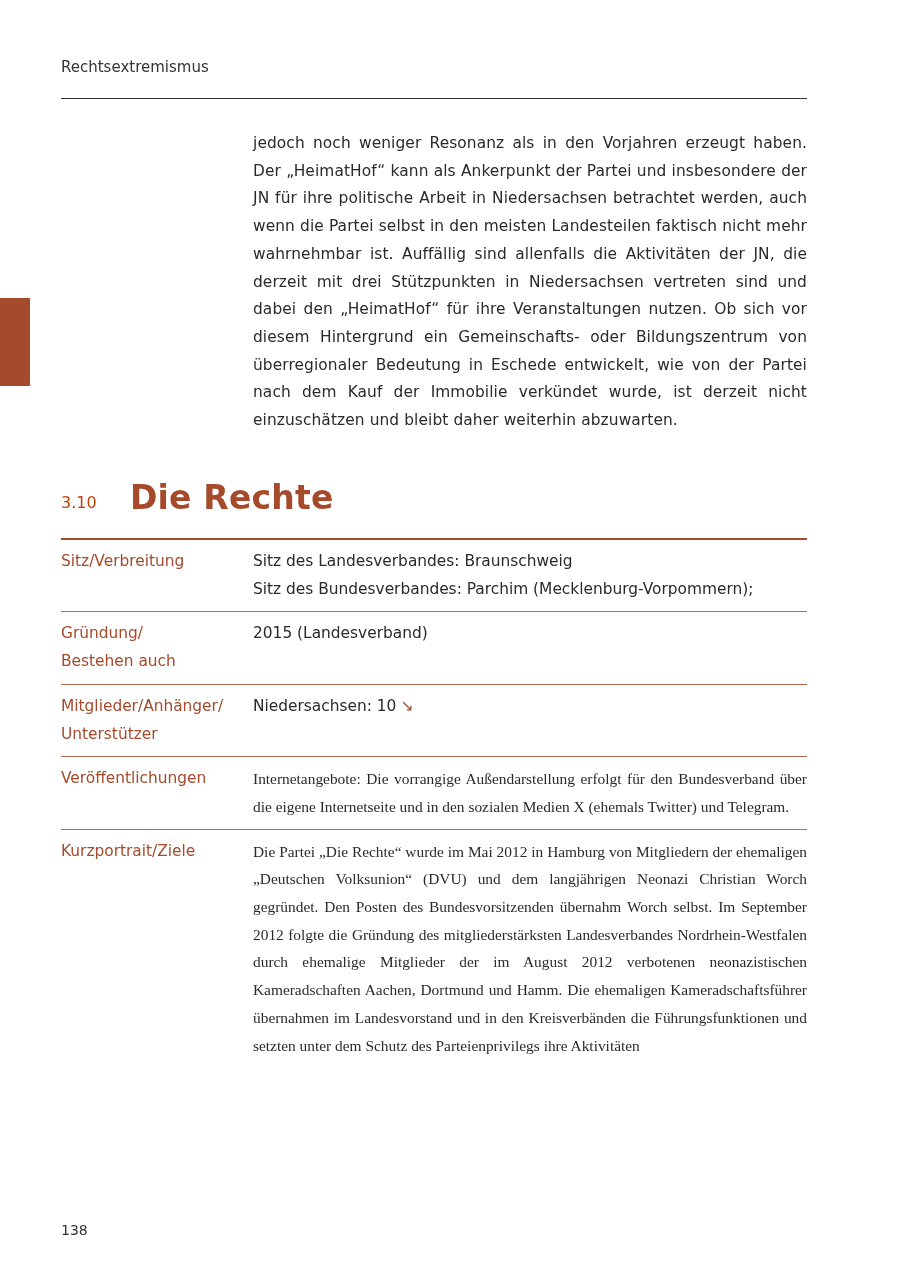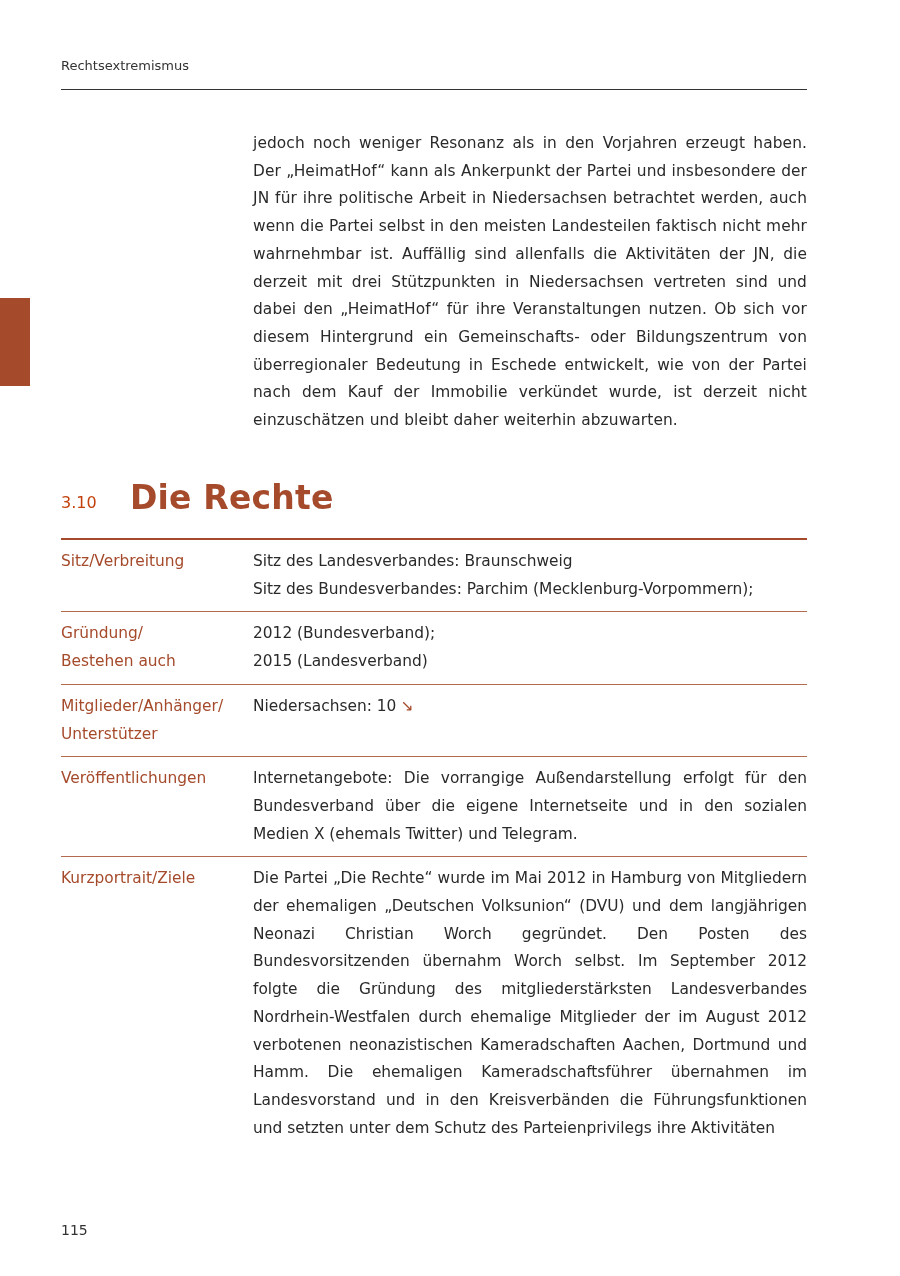--- a/index.html
+++ b/index.html
@@ -3,21 +3,21 @@
 <meta charset="utf-8">
 <style>
   html, body { margin: 0; padding: 0; }
   body {
     width: 900px; height: 1276px; position: relative; overflow: hidden;
     background: #ffffff; color: #2a2a2a;
     font-family: "DejaVu Sans", "Liberation Sans", sans-serif;
   }
   .running-head {
     position: absolute; left: 61px; top: 58px; width: 746px;
-    font-size: 13px; color: #333; padding-bottom: 16px;
+    font-size: 15px; color: #333; padding-bottom: 22px;
     border-bottom: 1px solid #333;
   }
   .side-tab {
     position: absolute; left: 0; top: 298px; width: 30px; height: 88px;
     background: #a54a2b;
   }
   .intro {
     position: absolute; left: 253px; top: 130px; width: 554px;
     font-size: 15.4px; line-height: 27.7px; color: #2a2a2a;
     text-align: justify; margin: 0; letter-spacing: 0.1px;
@@ -42,21 +42,21 @@
   }
   .row:last-child { border-bottom: none; }
   .row-label {
     width: 192px; flex: none; color: #a54a2b;
     font-size: 15.4px; line-height: 27.7px; white-space: pre-line;
   }
   .row-value {
     flex: 1; font-size: 15.4px; line-height: 27.7px; color: #2a2a2a;
   }
   .row-value .line { display: block; }
-  .row-value.justify { text-align: justify; }
+  .row-value.justify { text-align: justify; font-family: Liberation Serif, serif; }
   .trend { color: #a54a2b; margin-left: 4px; }
   .page-num {
     position: absolute; left: 61px; top: 1222px; font-size: 14px; color: #333;
   }
 </style>
 </head>
 <body>
 
 <div class="running-head">Rechtsextremismus</div>
 
@@ -74,34 +74,33 @@
     <div class="row-label">Sitz/Verbreitung</div>
     <div class="row-value">
       <span class="line">Sitz des Landesverbandes: Braunschweig</span>
       <span class="line">Sitz des Bundesverbandes: Parchim (Mecklenburg-Vorpommern);</span>
     </div>
   </div>
   <div class="row">
     <div class="row-label">Gründung/
 Bestehen auch</div>
     <div class="row-value">
-      <span class="line">2012 (Bundesverband);</span>
       <span class="line">2015 (Landesverband)</span>
     </div>
   </div>
   <div class="row">
     <div class="row-label">Mitglieder/Anhänger/
 Unterstützer</div>
     <div class="row-value">
       <span>Niedersachsen: 10</span><span class="trend">↘</span>
     </div>
   </div>
   <div class="row">
     <div class="row-label">Veröffentlichungen</div>
     <div class="row-value justify">Internetangebote: Die vorrangige Außendarstellung erfolgt für den Bundesverband über die eigene Internetseite und in den sozialen Medien X (ehemals Twitter) und Telegram.</div>
   </div>
   <div class="row">
     <div class="row-label">Kurzportrait/Ziele</div>
     <div class="row-value justify">Die Partei „Die Rechte“ wurde im Mai 2012 in Hamburg von Mitgliedern der ehemaligen „Deutschen Volksunion“ (DVU) und dem langjährigen Neonazi Christian Worch gegründet. Den Posten des Bundesvorsitzenden übernahm Worch selbst. Im September 2012 folgte die Gründung des mitgliederstärksten Landesverbandes Nordrhein-Westfalen durch ehemalige Mitglieder der im August 2012 verbotenen neonazistischen Kameradschaften Aachen, Dortmund und Hamm. Die ehemaligen Kameradschaftsführer übernahmen im Landesvorstand und in den Kreisverbänden die Führungsfunktionen und setzten unter dem Schutz des Parteienprivilegs ihre Aktivitäten</div>
   </div>
 </div>
 
-<div class="page-num">115</div>
+<div class="page-num">138</div>
 
 </body></html>

